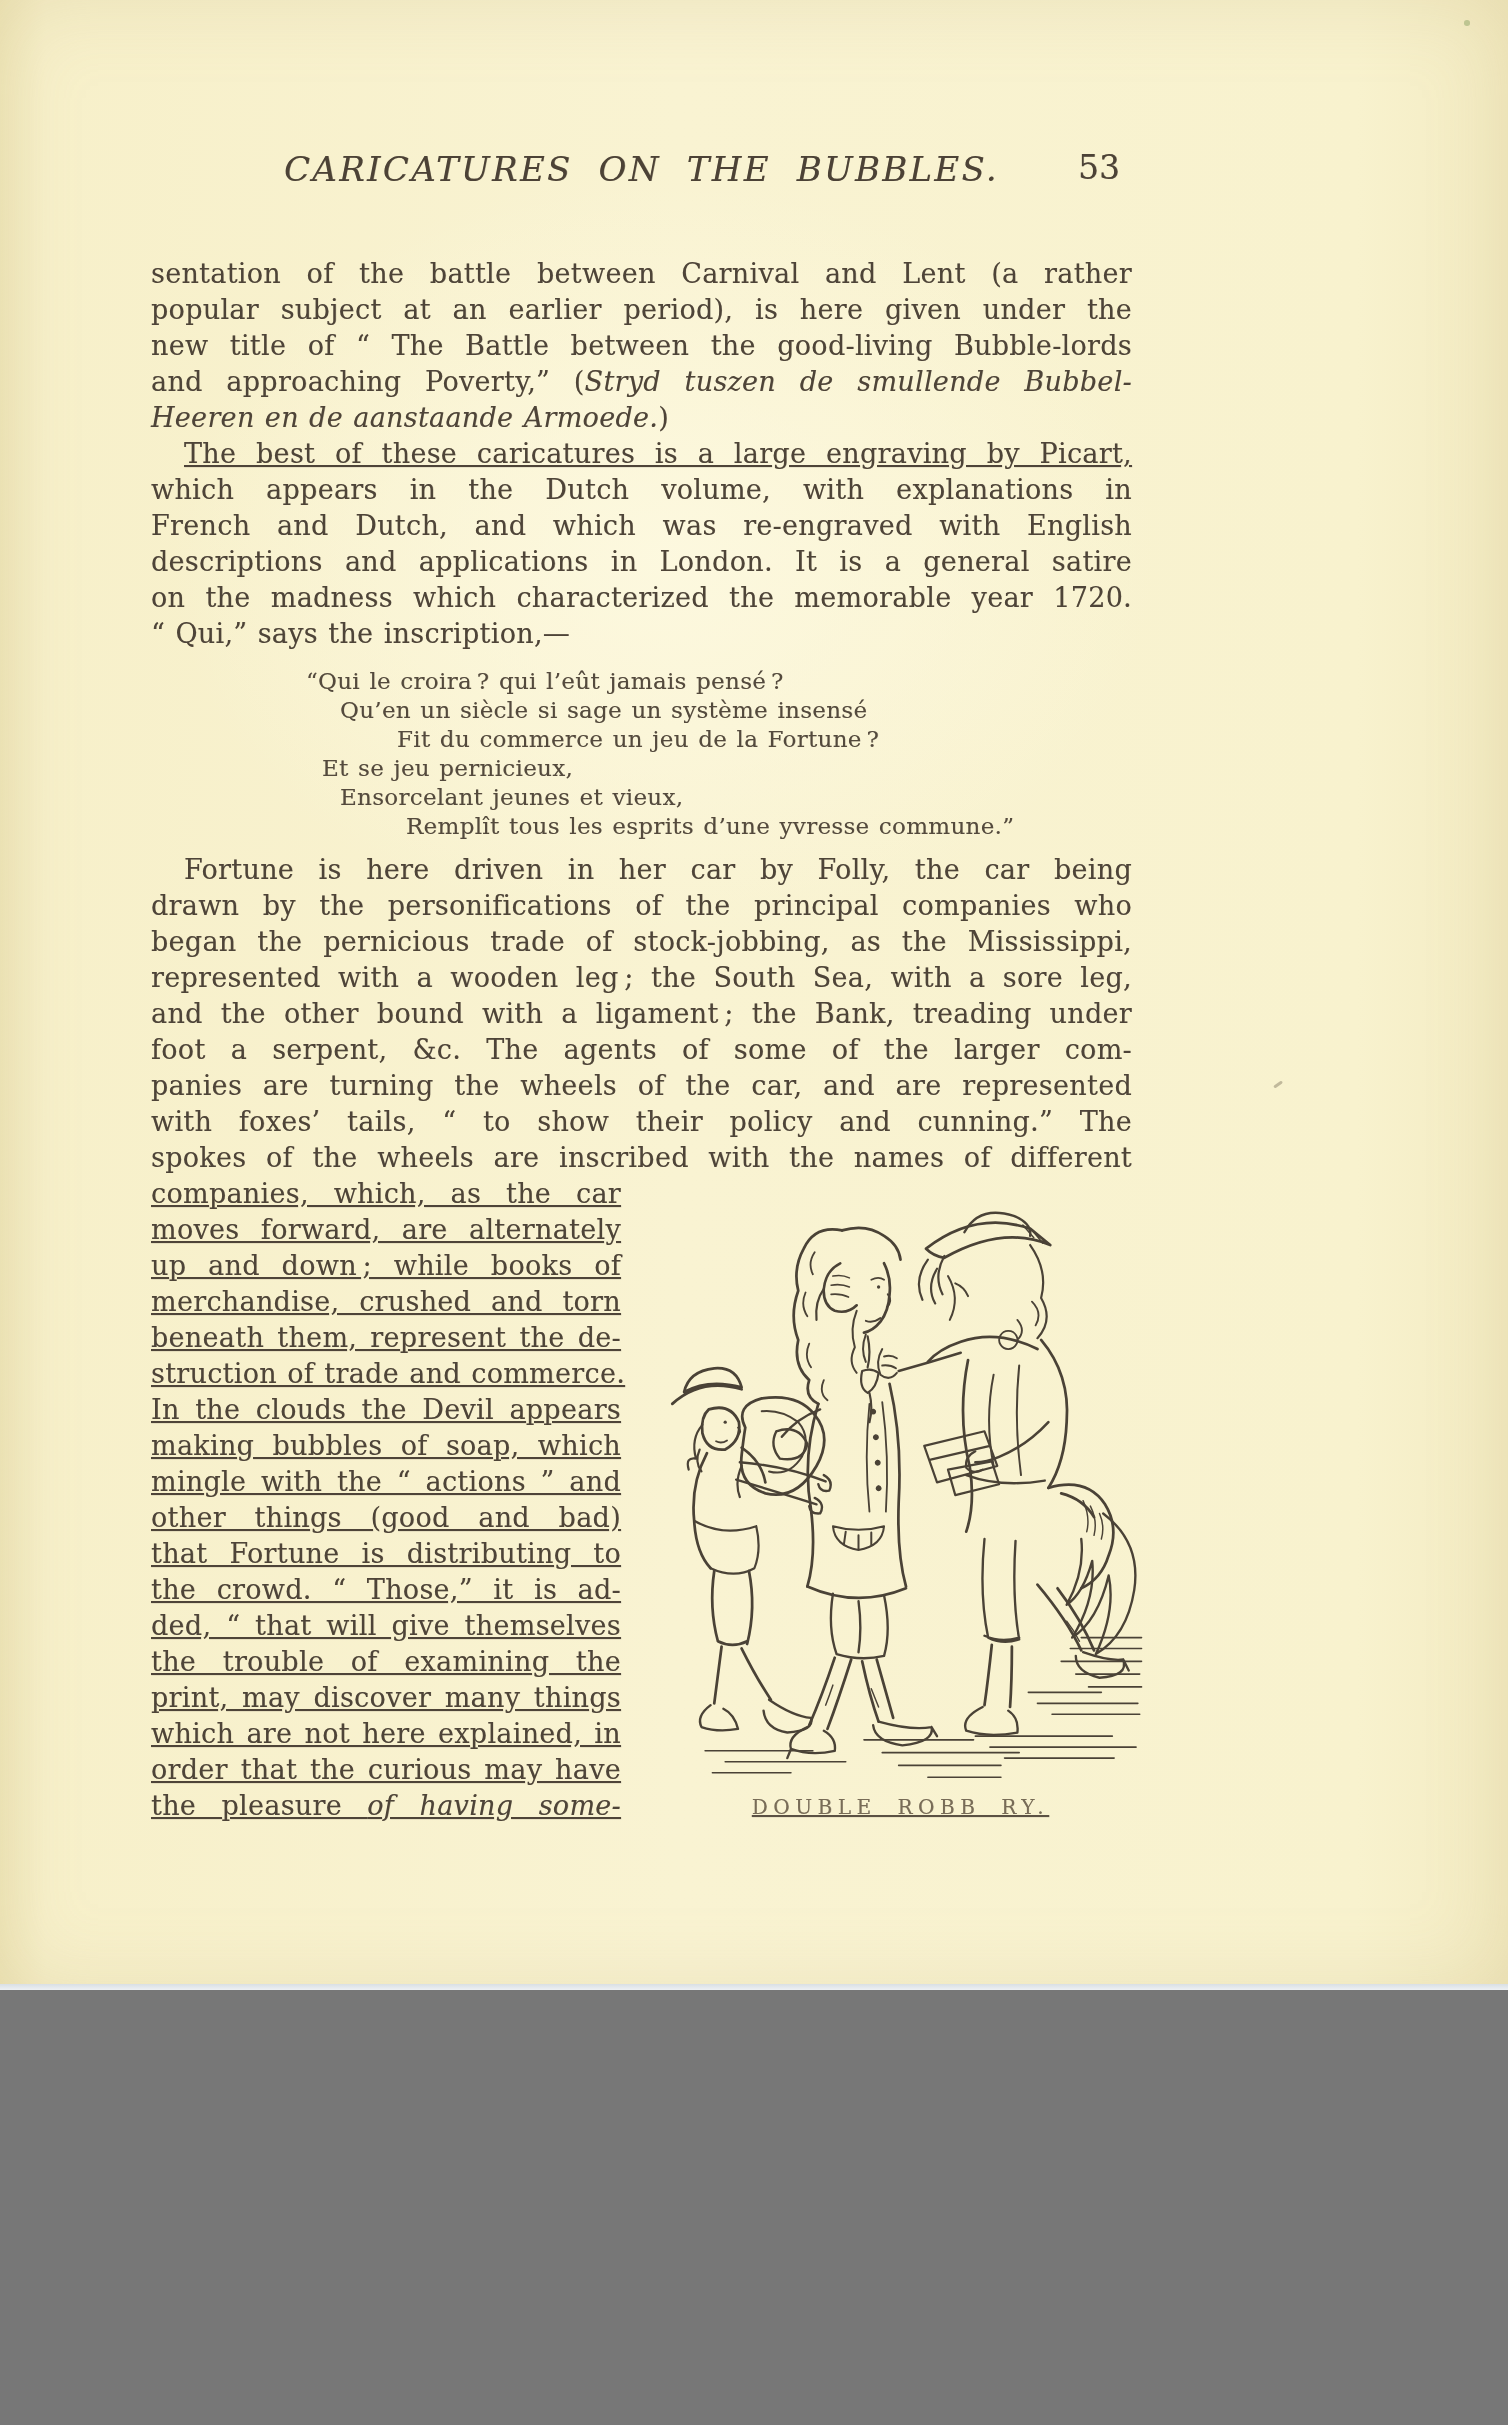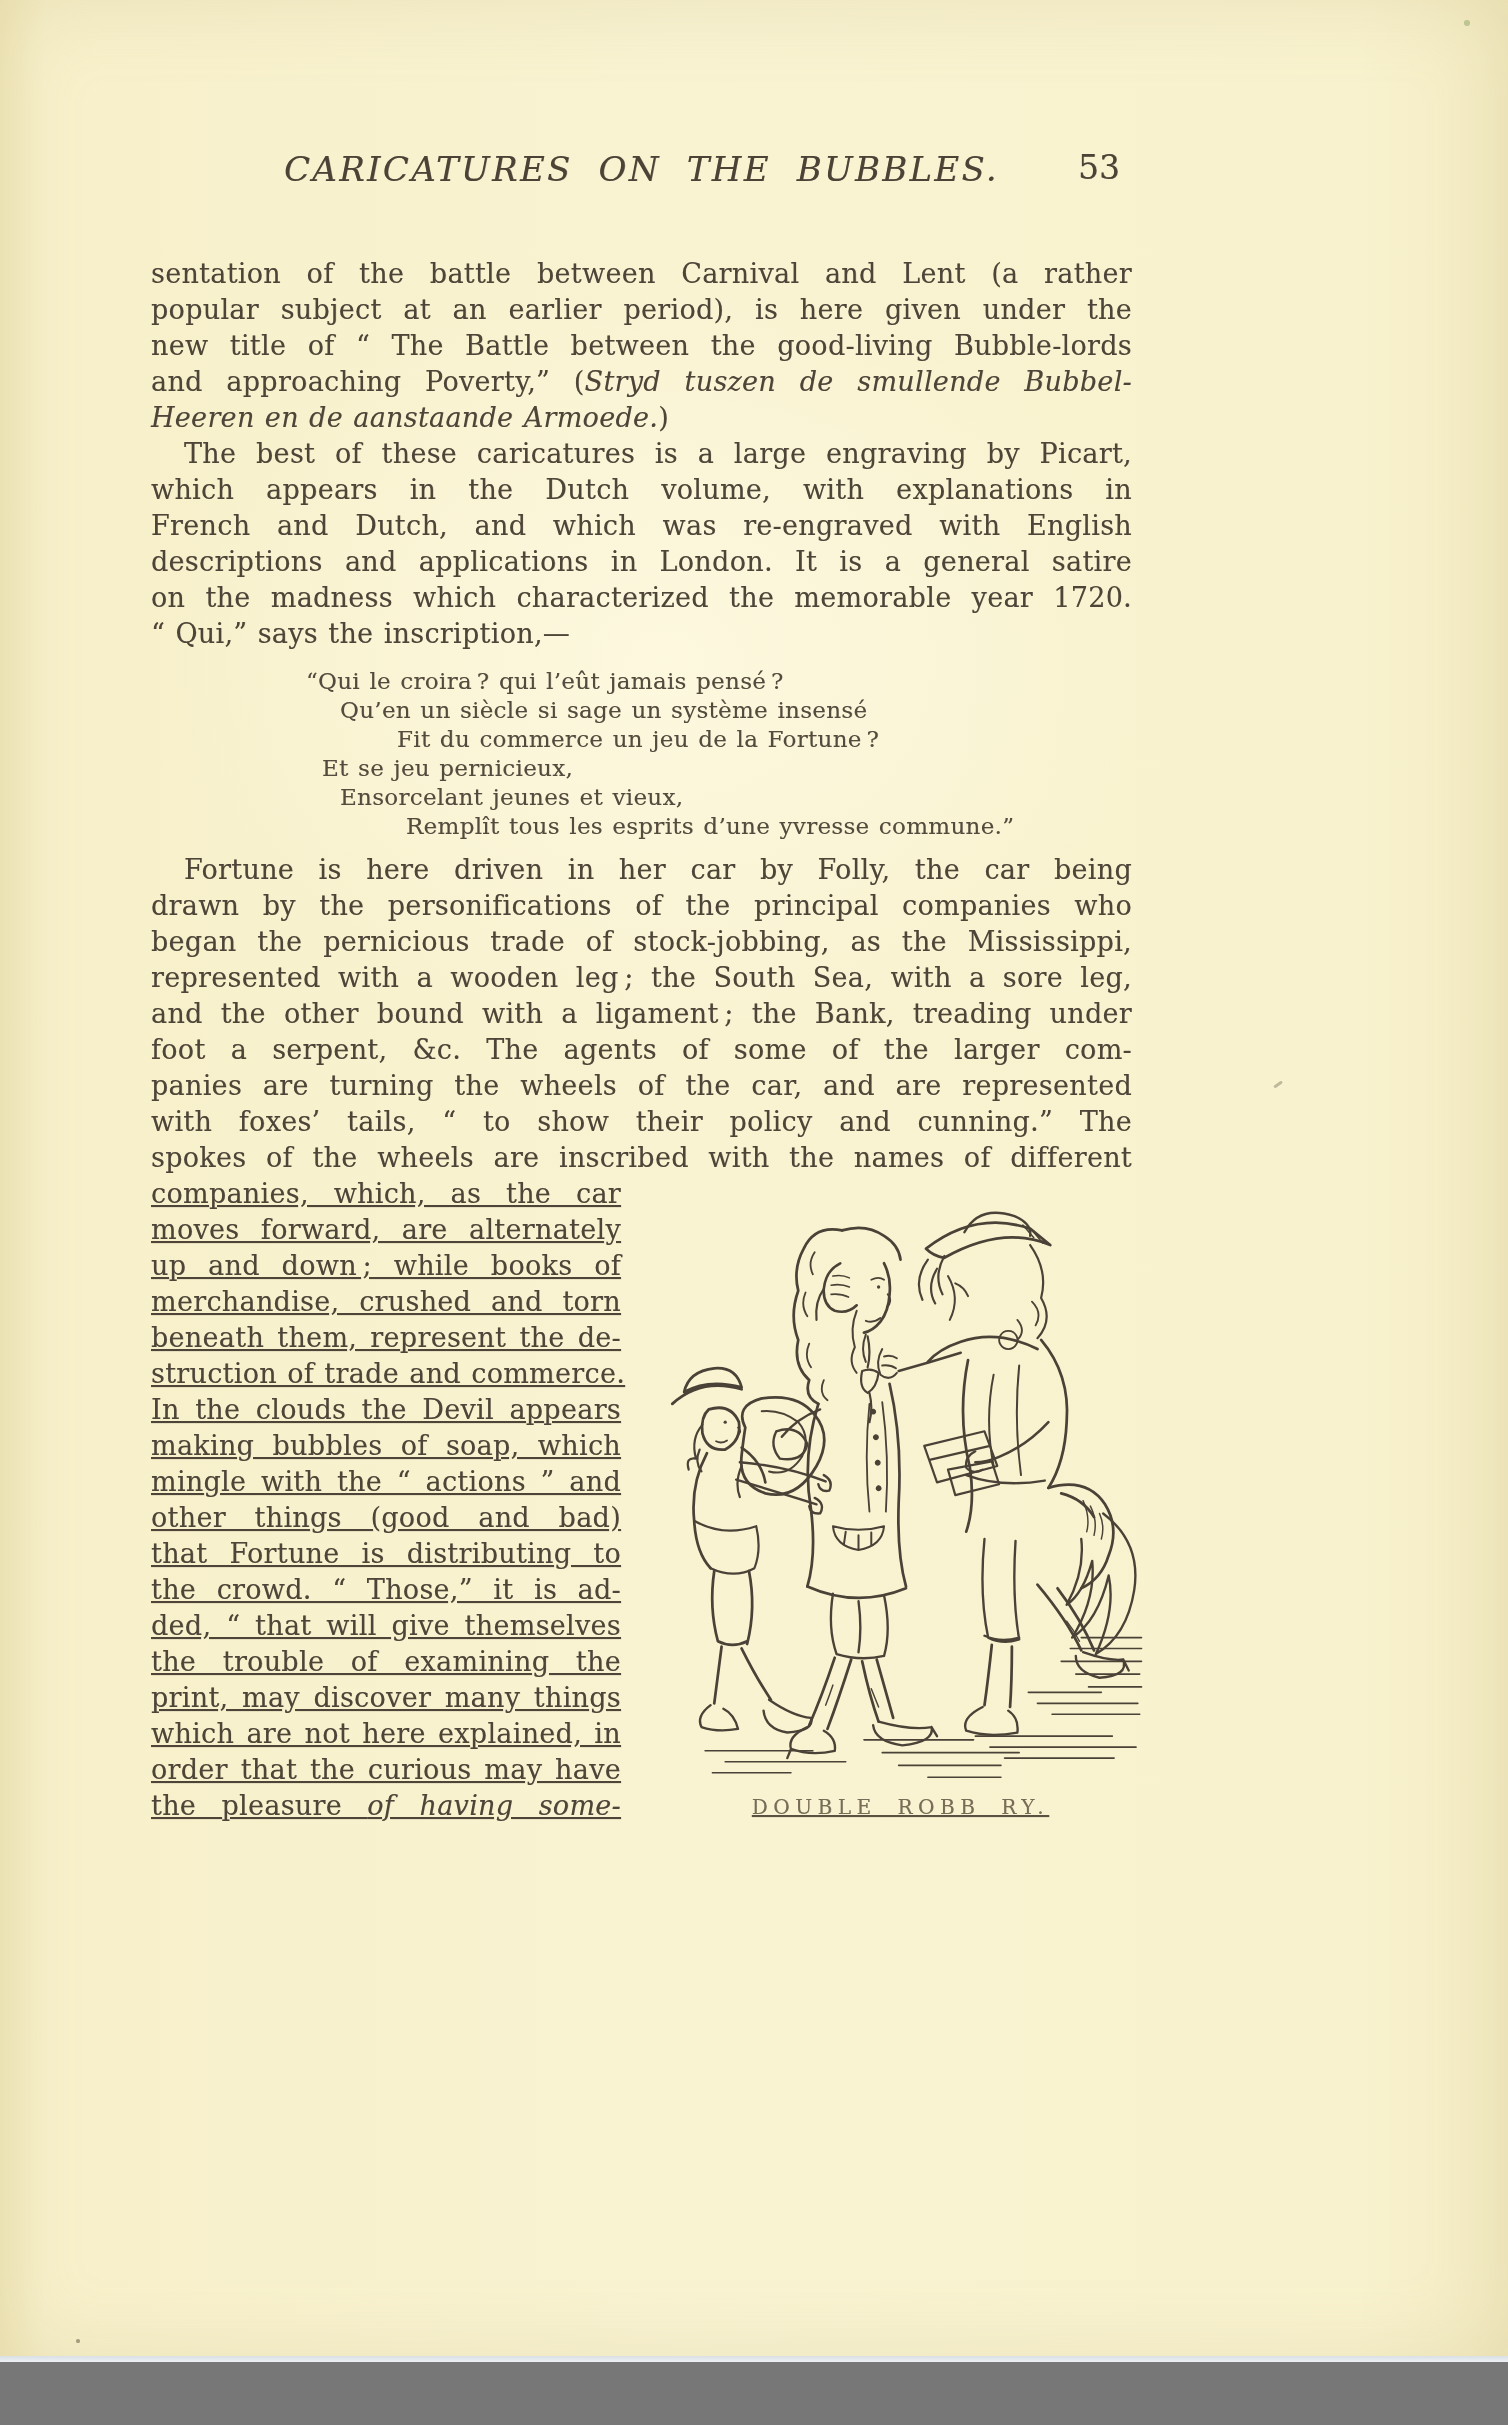--- a/index.html
+++ b/index.html
@@ -1,18 +1,18 @@
 <!DOCTYPE html>
 <html style="font-size:14.6px"><head>
 <meta charset="utf-8">
 <style>
   html,body{margin:0;padding:0;background:#777;}
   .sheet{
     position:relative;
-    width:1508px;height:2362px;
+    width:1508px;height:1990px;
     margin:0 auto;
     overflow:hidden;
     background:
       radial-gradient(ellipse 822px 639px at 44% 28%, rgba(253,249,224,.9) 0%, rgba(253,249,224,0) 60%),
       linear-gradient(90deg,#f1e9bd 0%,#f7f0ca 3%,#f9f3d2 45%,#f8f2ce 90%,#f3ebc2 100%),
       #f8f1cd;
     box-shadow: inset 0 0 82px rgba(186,166,104,.22);
     color:#4e4438;
     font-family:"DejaVu Serif","Liberation Serif",serif;
   }
@@ -66,21 +66,21 @@
 
     <div class="bodytext">
       <section>
           <div class="tline"><span>sentation of the battle between Carnival and Lent (a rather</span></div>
           <div class="tline"><span>popular subject at an earlier period), is here given under the</span></div>
           <div class="tline"><span>new title of “ The Battle between the good-living Bubble-lords</span></div>
           <div class="tline"><span>and approaching Poverty,” (</span><em>Stryd tuszen de smullende Bubbel-</em></div>
           <div class="tline last"><em>Heeren en de aanstaande Armoede.</em><span>)</span></div>
         </section>
       <section>
-          <div class="tline" style="text-indent: 33px;"><span>The best of these caricatures is a large engraving by Picart,</span></div>
+          <div class="tline" style="text-indent: 33px; text-decoration: underline;"><span>The best of these caricatures is a large engraving by Picart,</span></div>
           <div class="tline"><span>which appears in the Dutch volume, with explanations in</span></div>
           <div class="tline"><span>French and Dutch, and which was re-engraved with English</span></div>
           <div class="tline"><span>descriptions and applications in London. It is a general satire</span></div>
           <div class="tline"><span>on the madness which characterized the memorable year 1720.</span></div>
           <div class="tline last"><span>“ Qui,” says the inscription,—</span></div>
         </section>
       <section class="verse">
           <div class="tline"><span>“Qui le croira ? qui l’eût jamais pensé ?</span></div>
           <div class="tline" style="margin-left: 34px;"><span>Qu’en un siècle si sage un système insensé</span></div>
           <div class="tline" style="margin-left: 91px;"><span>Fit du commerce un jeu de la Fortune ?</span></div>

